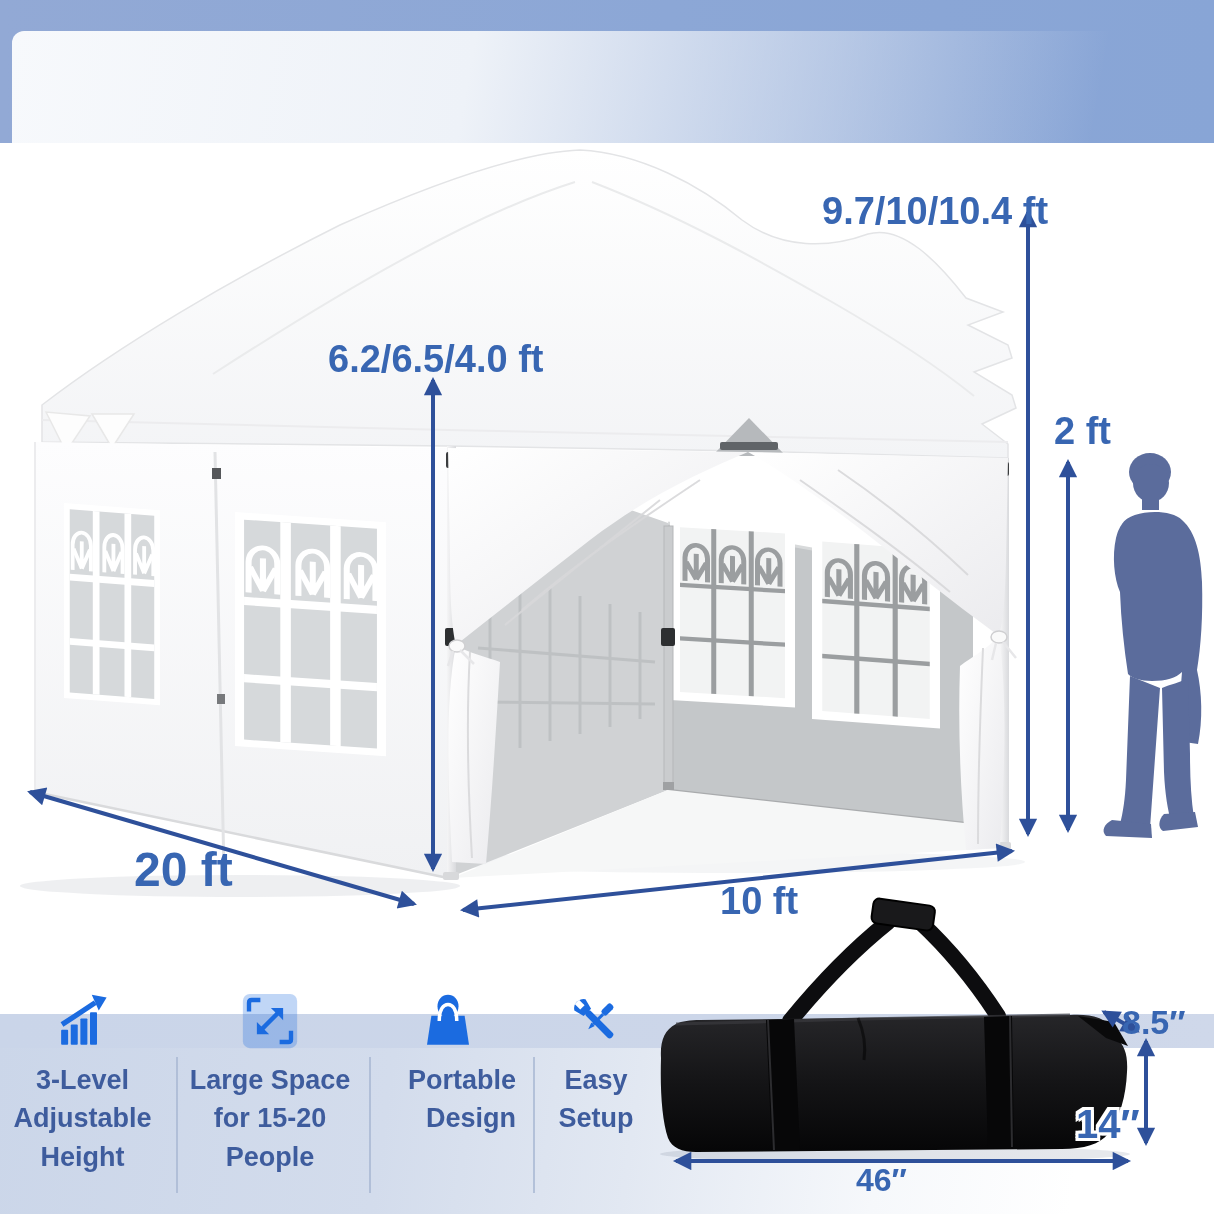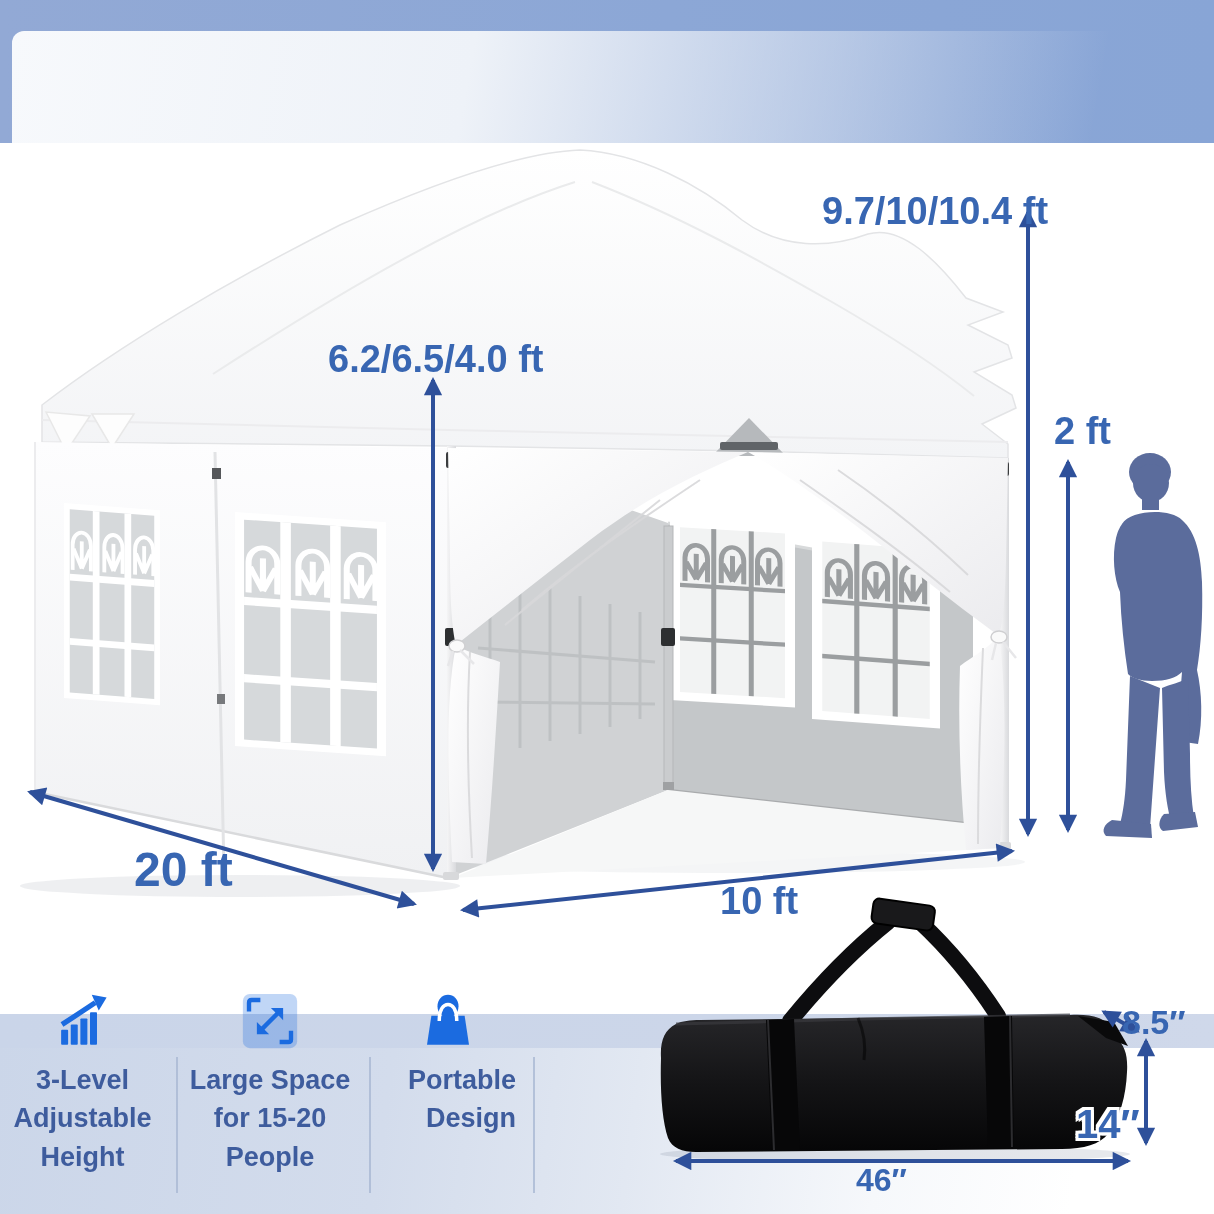--- a/index.html
+++ b/index.html
@@ -90,20 +90,37 @@
       <svg class="f-icon" width="56" height="56" viewBox="0 0 64 64">
         <g fill="#1b6be0">
           <ellipse cx="32" cy="15" rx="12" ry="13"></ellipse>
           <path d="M13,26 L51,26 L56,59 L8,59 Z"></path>
         </g>
         <path d="M22,32 C22,18 27,13 32,13 C37,13 42,18 42,32" stroke="#ffffff" stroke-width="4" fill="none"></path>
       </svg>
       <div class="f-label">Portable Design</div>
     </div>
 
+    <div class="feature feat-4">
+      <svg class="f-icon" width="56" height="56" viewBox="0 0 64 64">
+        <g fill="#1b6be0">
+          <g transform="rotate(45 32 32)">
+            <rect x="28" y="6" width="8" height="15" rx="3"></rect>
+            <rect x="30.5" y="21" width="3.5" height="16"></rect>
+            <path d="M29.5,37 L35,37 L32.5,45 Z"></path>
+          </g>
+          <g transform="rotate(-45 32 32)">
+            <path d="M23,6 a10.5,10.5 0 0 1 18,0 L38,18 L26,18 Z"></path>
+            <rect x="28.5" y="1" width="7" height="9" fill="#ffffff"></rect>
+            <rect x="28" y="17" width="8" height="41" rx="3.5"></rect>
+          </g>
+        </g>
+      </svg>
+      <div class="f-label">Easy Setup</div>
+    </div>
 
     <div class="divider div-1"></div>
     <div class="divider div-2"></div>
     <div class="divider div-3"></div>
   </div>
 
   <svg class="artwork" viewBox="0 0 1214 1214">
     <defs>
       <linearGradient id="roofG" x1="0" y1="0" x2="0" y2="1">
         <stop offset="0" stop-color="#ffffff"></stop>

